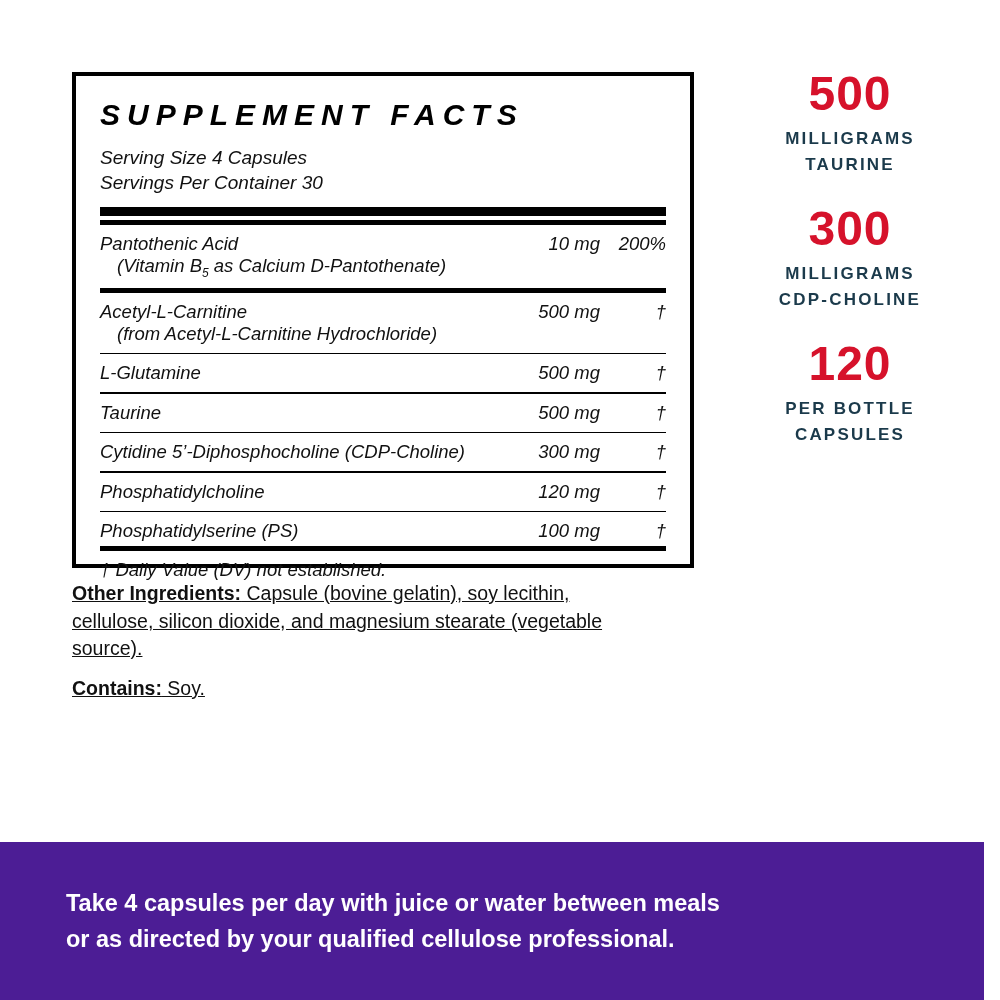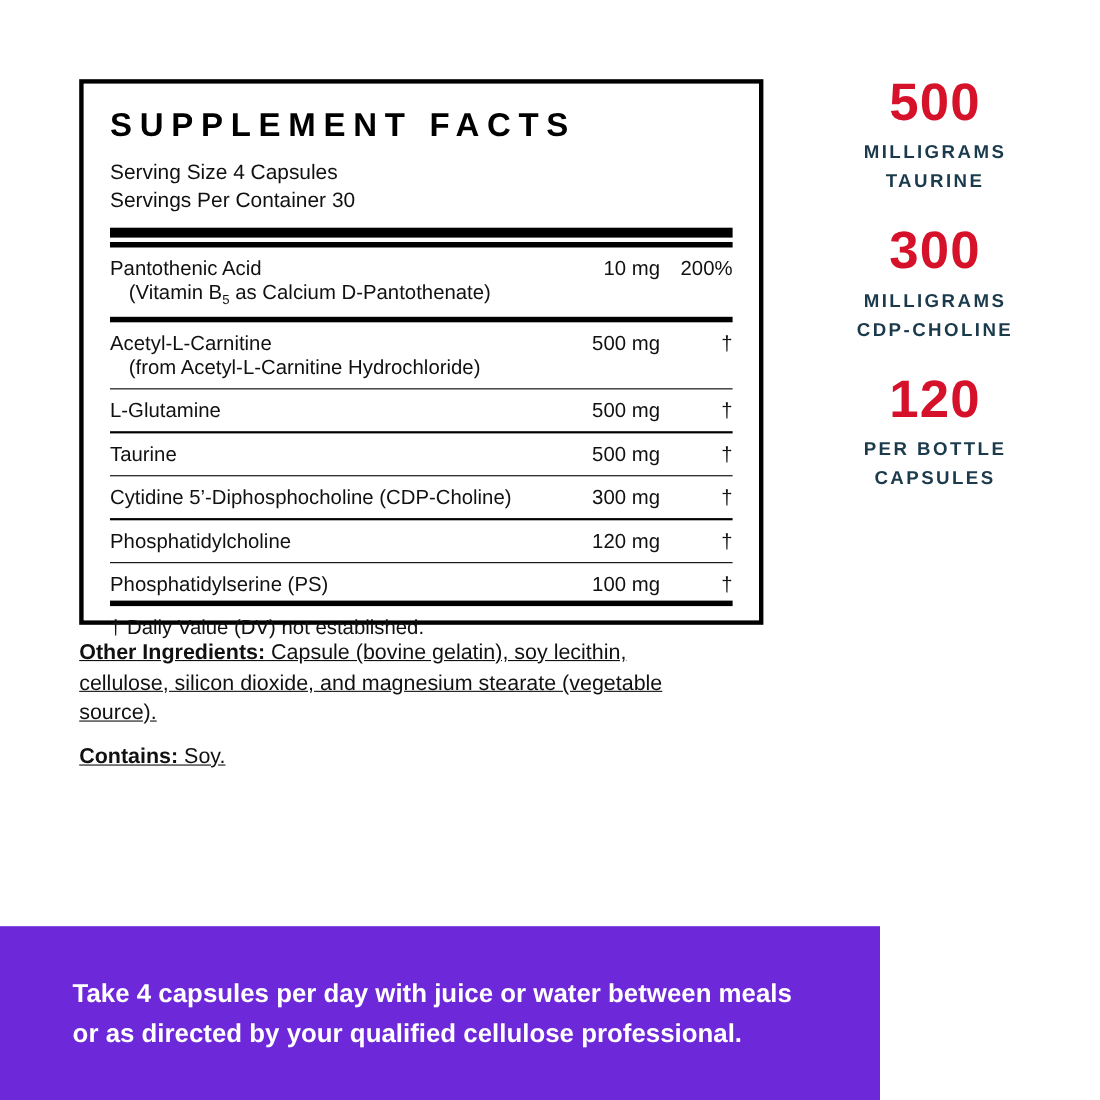--- a/index.html
+++ b/index.html
@@ -22,20 +22,21 @@
     left: 72px;
     top: 72px;
     width: 622px;
     height: 496px;
     border: 4px solid #000000;
     box-sizing: border-box;
     background: #ffffff;
   }
   .panel-inner {
     padding: 22px 24px 0 24px;
+    font-style: italic;
   }
   .sf-title {
     font-size: 30px;
     font-weight: bold;
     letter-spacing: 7px;
     color: #000;
     line-height: 1.1;
     white-space: nowrap;
   }
   .serving-lines {
@@ -128,23 +129,23 @@
     letter-spacing: 2.2px;
     color: #1b3a4b;
     line-height: 1.5;
   }
 
   
   .banner {
     position: absolute;
     left: 0;
     bottom: 0;
-    width: 800px;
+    width: 984px;
     height: 158px;
-    background: #6d28d9;
+    background: #4c1d95;
     color: #ffffff;
     display: flex;
     align-items: center;
   }
   .banner-text {
     padding: 0 66px;
     font-size: 23.5px;
     font-weight: bold;
     line-height: 1.55;
   }

